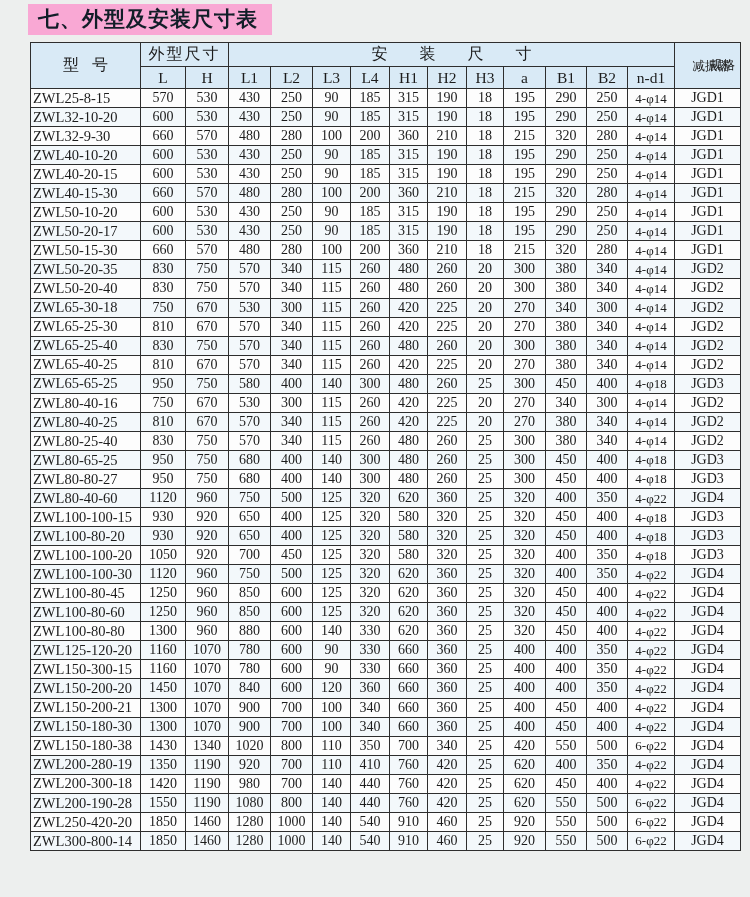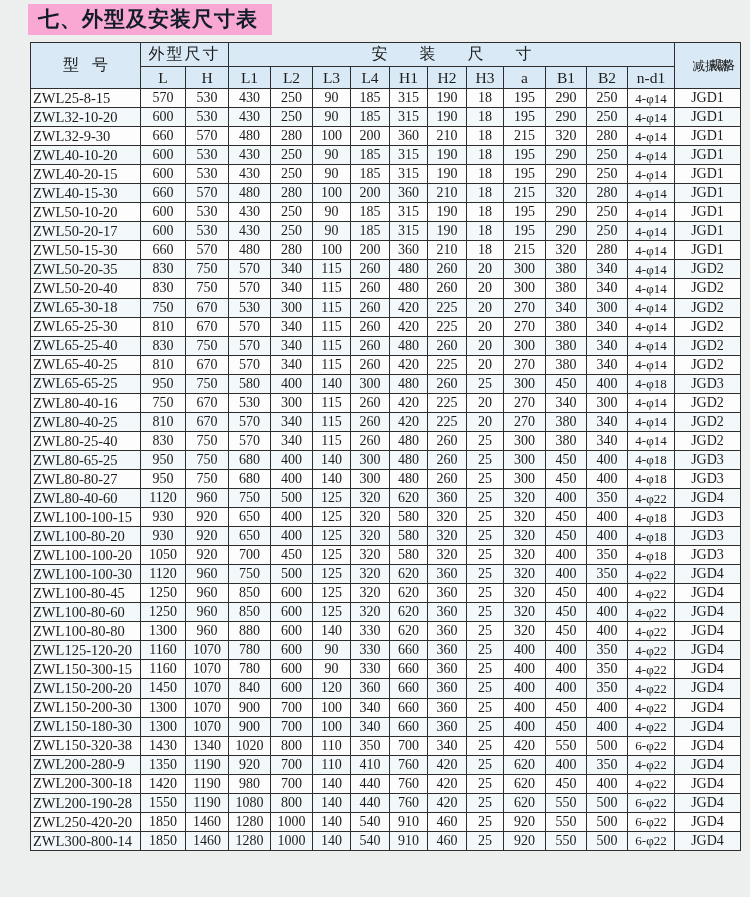--- a/index.html
+++ b/index.html
@@ -649,21 +649,21 @@
         <td>660</td>
         <td>360</td>
         <td>25</td>
         <td>400</td>
         <td>400</td>
         <td>350</td>
         <td class="nd1">4-φ22</td>
         <td>JGD4</td>
       </tr>
       <tr>
-        <td class="model">ZWL150-200-30</td>
+        <td class="model">ZWL150-200-21</td>
         <td>1300</td>
         <td>1070</td>
         <td>900</td>
         <td>700</td>
         <td>100</td>
         <td>340</td>
         <td>660</td>
         <td>360</td>
         <td>25</td>
         <td>400</td>
@@ -683,38 +683,38 @@
         <td>660</td>
         <td>360</td>
         <td>25</td>
         <td>400</td>
         <td>450</td>
         <td>400</td>
         <td class="nd1">4-φ22</td>
         <td>JGD4</td>
       </tr>
       <tr>
-        <td class="model">ZWL150-320-38</td>
+        <td class="model">ZWL150-180-38</td>
         <td>1430</td>
         <td>1340</td>
         <td>1020</td>
         <td>800</td>
         <td>110</td>
         <td>350</td>
         <td>700</td>
         <td>340</td>
         <td>25</td>
         <td>420</td>
         <td>550</td>
         <td>500</td>
         <td class="nd1">6-φ22</td>
         <td>JGD4</td>
       </tr>
       <tr>
-        <td class="model">ZWL200-280-9</td>
+        <td class="model">ZWL200-280-19</td>
         <td>1350</td>
         <td>1190</td>
         <td>920</td>
         <td>700</td>
         <td>110</td>
         <td>410</td>
         <td>760</td>
         <td>420</td>
         <td>25</td>
         <td>620</td>

